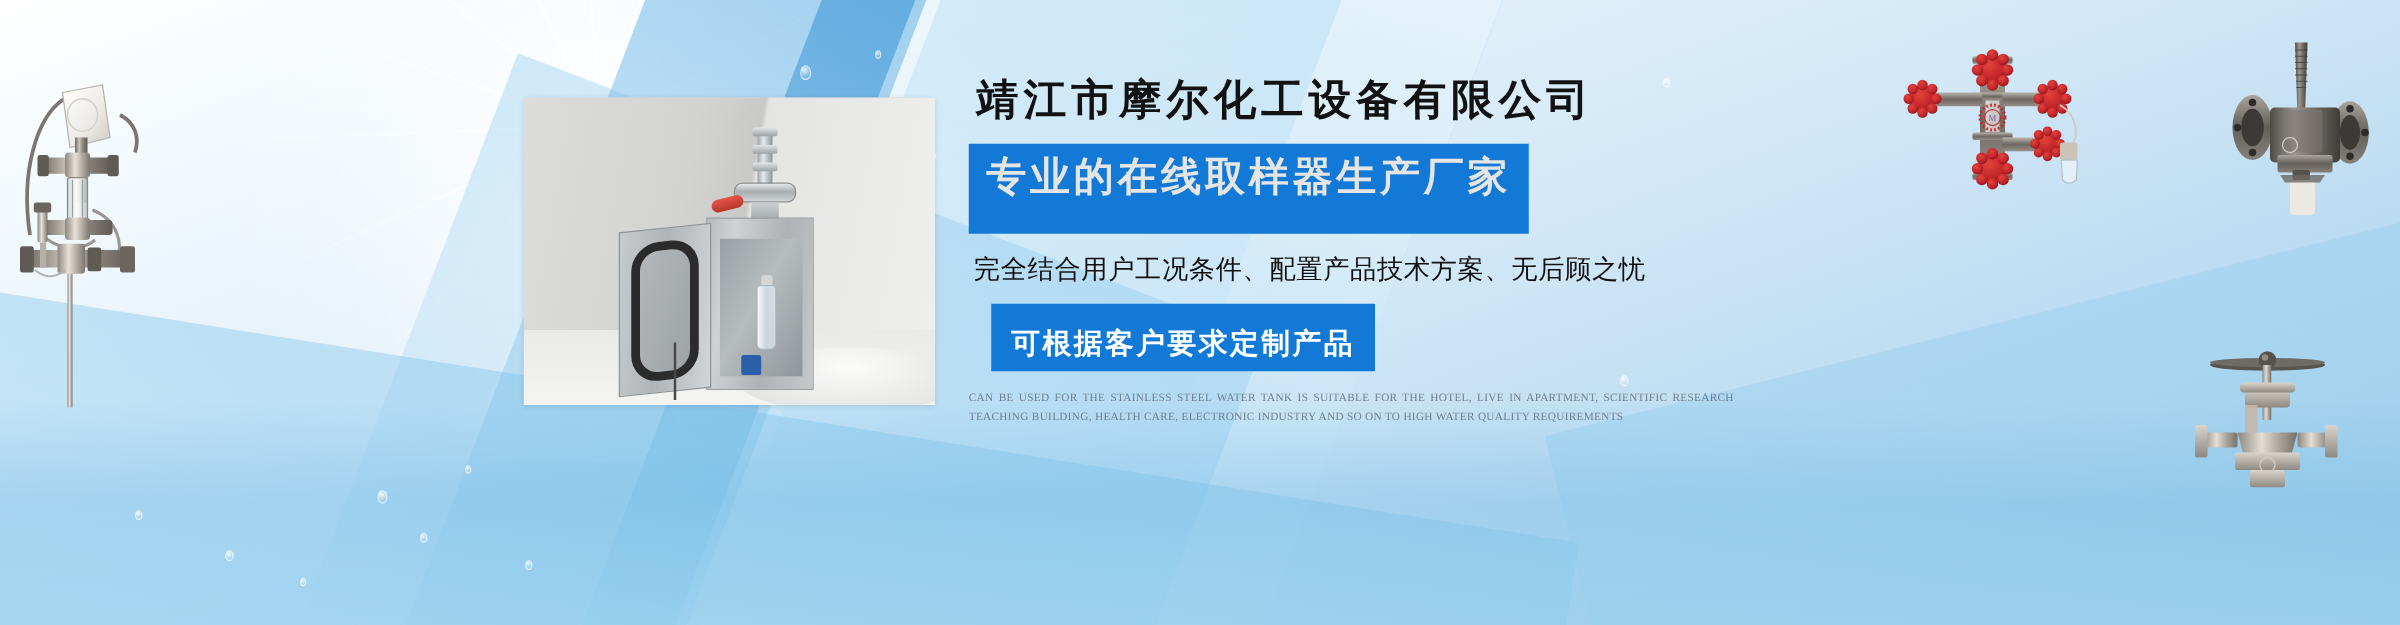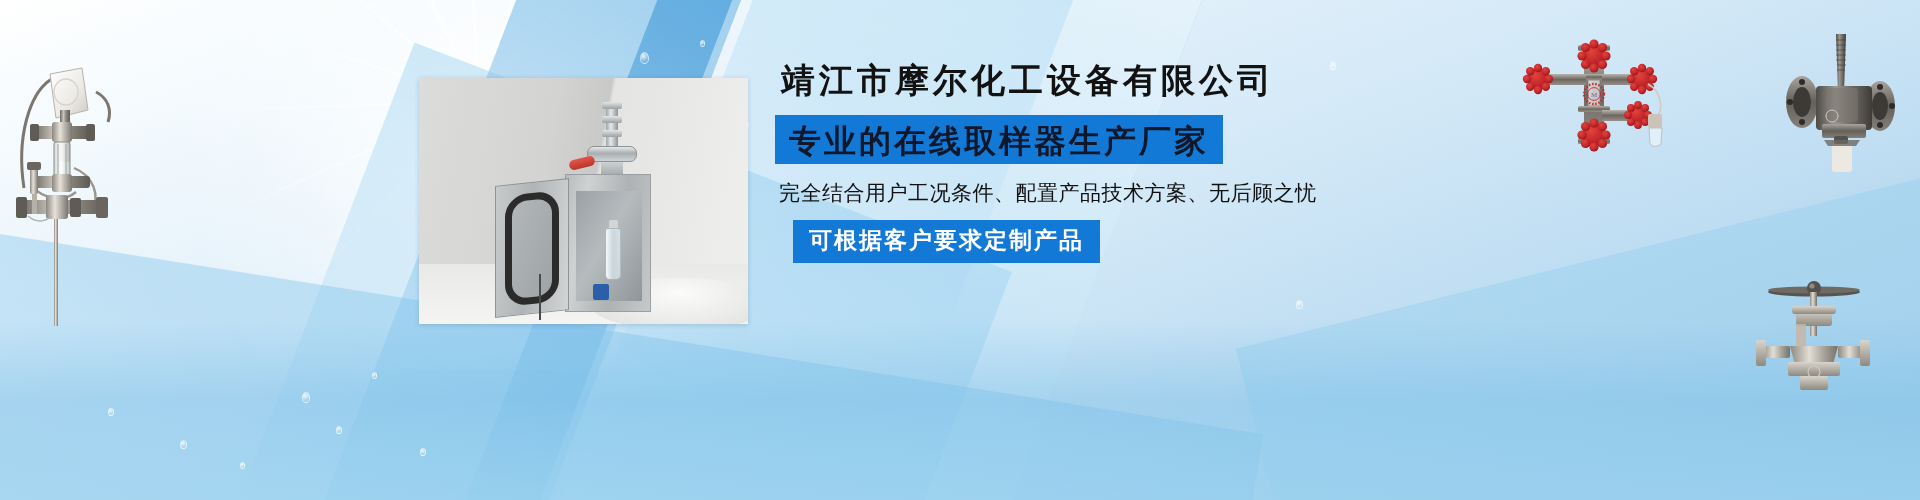--- a/index.html
+++ b/index.html
@@ -250,26 +250,26 @@
     color: #121212;
     letter-spacing: 4px;
     line-height: 1;
     margin-left: 6px;
     white-space: nowrap;
   }
   .tagline-bar {
     display: inline-block;
     margin-top: 17px;
     background: #1379d6;
-    color: #0f172a;
+    color: #e5e5e5;
     font-size: 32px;
     font-weight: 700;
     letter-spacing: 3px;
     line-height: 1;
-    padding: 10px 14px 7px 14px;
+    padding: 10px 14px 30px 14px;
     white-space: nowrap;
   }
   .subline {
     margin-top: 18px;
     font-size: 21px;
     color: #111111;
     letter-spacing: .5px;
     line-height: 1;
     white-space: nowrap;
     padding-left: 4px;
@@ -277,21 +277,21 @@
   .custom-bar {
     display: inline-block;
     margin-top: 17px;
     margin-left: 18px;
     background: #1379d6;
     color: #ffffff;
     font-size: 23px;
     font-weight: 700;
     letter-spacing: 2px;
     line-height: 1;
-    padding: 9px 16px 11px 16px;
+    padding: 20px 16px 11px 16px;
     white-space: nowrap;
   }
   .eng-text {
     margin-top: 14px;
     width: 612px;
     font-family: "Liberation Serif", "DejaVu Serif", serif;
     font-size: 9px;
     line-height: 1.72;
     letter-spacing: .25px;
     color: #6f7f90;
@@ -665,16 +665,17 @@
     <div>
       <span class="tagline-bar">专业的在线取样器生产厂家</span>
     </div>
 
     <div class="subline">完全结合用户工况条件、配置产品技术方案、无后顾之忧</div>
 
     <div>
       <span class="custom-bar">可根据客户要求定制产品</span>
     </div>
 
+    <div class="eng-text">CAN BE USED FOR THE STAINLESS STEEL WATER TANK IS SUITABLE FOR THE HOTEL, LIVE IN APARTMENT, SCIENTIFIC RESEARCH TEACHING BUILDING, HEALTH CARE, ELECTRONIC INDUSTRY AND SO ON TO HIGH WATER QUALITY REQUIREMENTS</div>
   </div>
 
 
 </div>
 
 </body></html>

